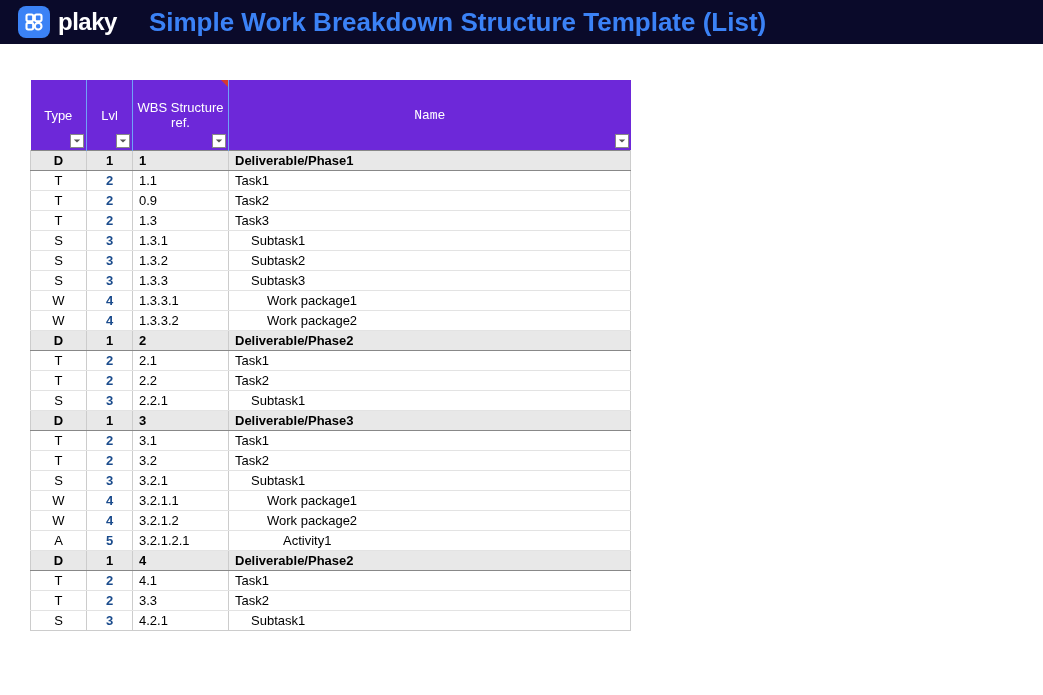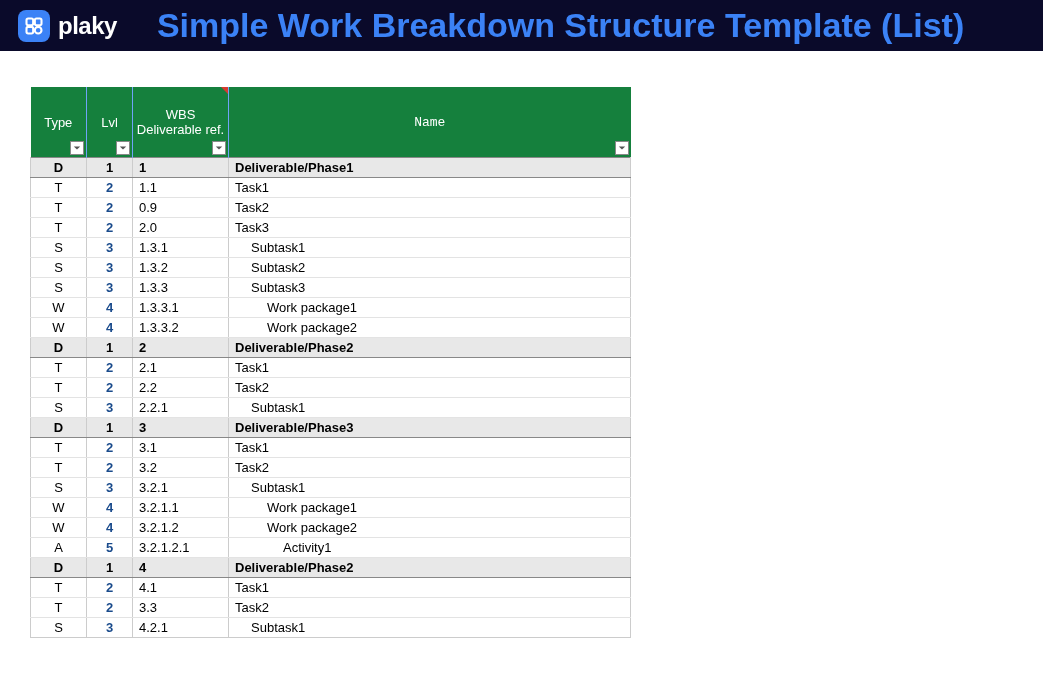--- a/index.html
+++ b/index.html
@@ -1,25 +1,25 @@
 <!DOCTYPE html>
 <html><head>
 <meta charset="utf-8">
 <style>
   html,body{margin:0;padding:0;font-family:Arial,Helvetica,sans-serif;background:#fff;color:#000;}
-  .banner{background:#0a0a2a;display:flex;align-items:center;height:51px;padding:0 16px 0 18px;gap:40px;}
+  .banner{background:#0a0a2a;display:flex;align-items:center;height:44px;padding:0 16px 0 18px;gap:32px;}
   .logo-box{display:flex;align-items:center;gap:8px;}
   .logo-square{width:32px;height:32px;background:#3b82f6;border-radius:8px;display:flex;align-items:center;justify-content:center;}
   .logo-square svg{width:20px;height:20px;}
   .logo-text{color:#fff;font-weight:700;font-size:24px;letter-spacing:-0.5px;}
-  .banner-title{color:#3b82f6;font-weight:700;font-size:34px;flex:1;}
+  .banner-title{color:#3b82f6;font-weight:700;font-size:26px;flex:1;}
   .sheet{padding:36px 0 0 30px;width:fit-content;}
   table{border-collapse:collapse;table-layout:fixed;}
   th,td{font-size:13px;height:20px;box-sizing:border-box;vertical-align:middle;}
-  thead th{background:#15803d;color:#fff;font-weight:400;text-align:center;border-right:1px solid #6fa3f7;height:56px;position:relative;padding:20px 2px;}
+  thead th{background:#6d28d9;color:#fff;font-weight:400;text-align:center;border-right:1px solid #6fa3f7;height:56px;position:relative;padding:20px 2px;}
   thead th:last-child{border-right:none;font-family:Liberation Mono, monospace;}
   .col-type{width:56px;}
   .col-lvl{width:46px;}
   .col-wbs{width:96px;}
   .col-name{width:402px;}
   .filter{position:absolute;right:2px;bottom:2px;width:12px;height:12px;background:#fff;border:1px solid #888;display:flex;align-items:center;justify-content:center;cursor:pointer;}
   .filter svg{width:8px;height:8px;}
   .note-corner{position:absolute;top:0;right:0;width:0;height:0;border-top:7px solid #d63a2f;border-left:7px solid transparent;}
   tbody td{border-right:1px solid #ccc;border-bottom:1px solid #e3e3e3;}
   tbody td:first-child{border-left:1px solid #ccc;}
@@ -73,21 +73,21 @@
         </th>
         <th>
           <span>Lvl</span>
           <span class="filter">
             <svg viewBox="0 0 10 10">
                 <path d="M1 3 L5 7 L9 3 Z" fill="#555"></path>
               </svg>
           </span>
         </th>
         <th>
-          <span>WBS Deliverable ref.</span>
+          <span>WBS Structure ref.</span>
           <span class="note-corner"></span>
           <span class="filter">
             <svg viewBox="0 0 10 10">
                 <path d="M1 3 L5 7 L9 3 Z" fill="#555"></path>
               </svg>
           </span>
         </th>
         <th>
           <span>Name</span>
           <span class="filter">
@@ -113,21 +113,21 @@
         </tr>
         <tr>
           <td class="type">T</td>
           <td class="lvl">2</td>
           <td class="wbs">0.9</td>
           <td class="name ind1">Task2</td>
         </tr>
         <tr>
           <td class="type">T</td>
           <td class="lvl">2</td>
-          <td class="wbs">2.0</td>
+          <td class="wbs">1.3</td>
           <td class="name ind1">Task3</td>
         </tr>
         <tr>
           <td class="type">S</td>
           <td class="lvl">3</td>
           <td class="wbs">1.3.1</td>
           <td class="name ind2">Subtask1</td>
         </tr>
         <tr>
           <td class="type">S</td>

